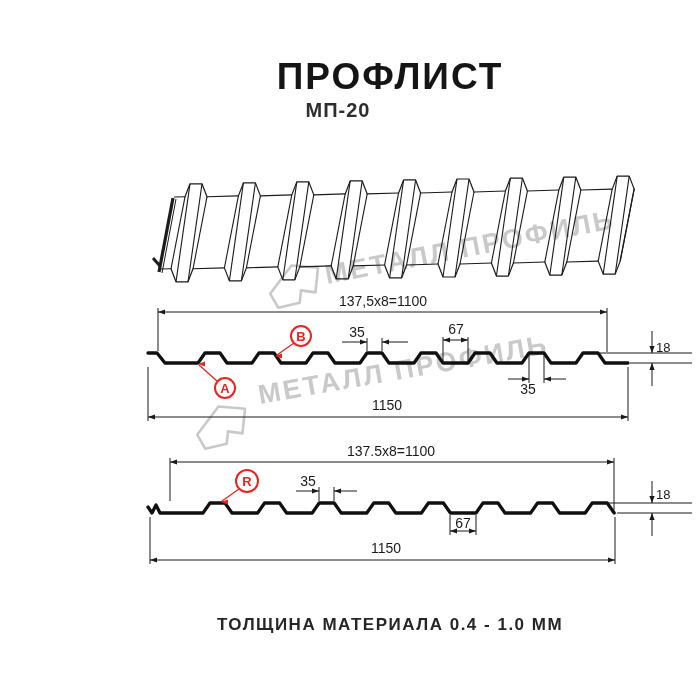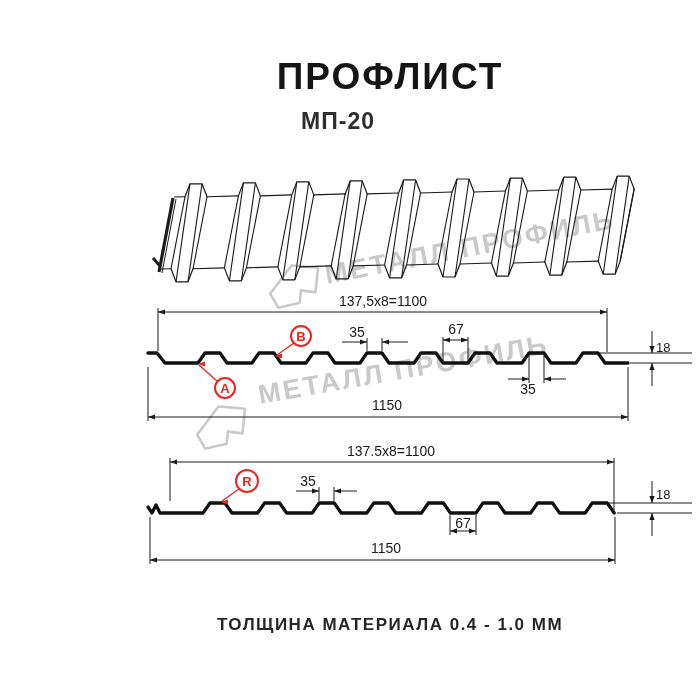--- a/index.html
+++ b/index.html
@@ -1,21 +1,21 @@
 <!DOCTYPE html>
 <html><head>
 <meta charset="utf-8">
 <style>
   html,body{margin:0;padding:0;background:#fff;}
   #stage{position:relative;width:700px;height:700px;background:#fff;overflow:hidden;
          font-family:"Liberation Sans",sans-serif;margin-left:40px;}
   .title{position:absolute;top:56px;left:0;width:700px;text-align:center;
          font-size:37px;font-weight:800;letter-spacing:2px;color:#151515;}
-  .subtitle{position:absolute;top:108px;left:0;width:596px;text-align:center;
-         font-size:23px;font-weight:600;letter-spacing:1px;color:#2e2e2e;}
+  .subtitle{position:absolute;top:99px;left:0;width:596px;text-align:center;
+         font-size:20px;font-weight:600;letter-spacing:1px;color:#2e2e2e;}
   .footer-note{position:absolute;top:615px;left:0;width:700px;text-align:center;
          font-size:17px;font-weight:600;letter-spacing:1.5px;color:#262626;}
   svg{position:absolute;left:0;top:0;}
   text.dim{font-family:"Liberation Sans",sans-serif;font-size:14px;fill:#1a1a1a;}
   text.dim-sm{font-family:"Liberation Sans",sans-serif;font-size:13px;fill:#1a1a1a;}
   text.redlab{font-family:"Liberation Sans",sans-serif;font-size:13px;font-weight:bold;fill:#e8251f;}
   text.wm{font-family:"Liberation Sans",sans-serif;font-size:27px;font-weight:bold;
           fill:#c9c9c9;letter-spacing:2.5px;}
 </style>
 </head>

